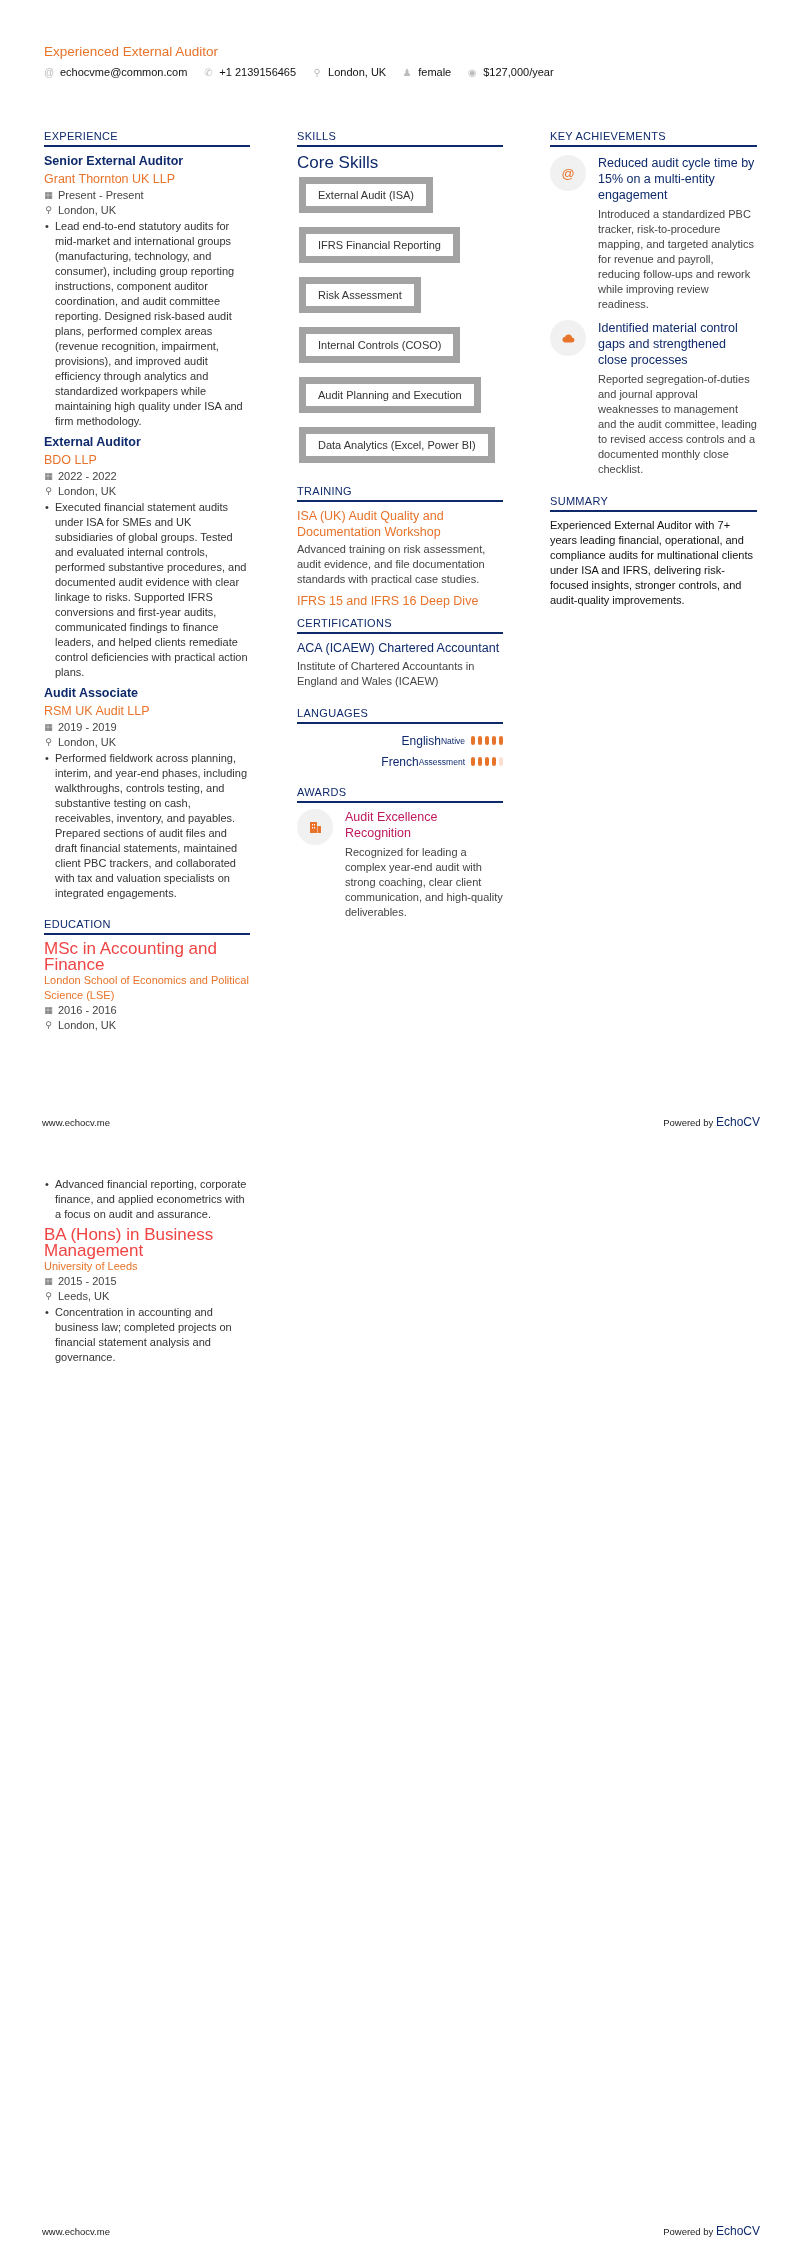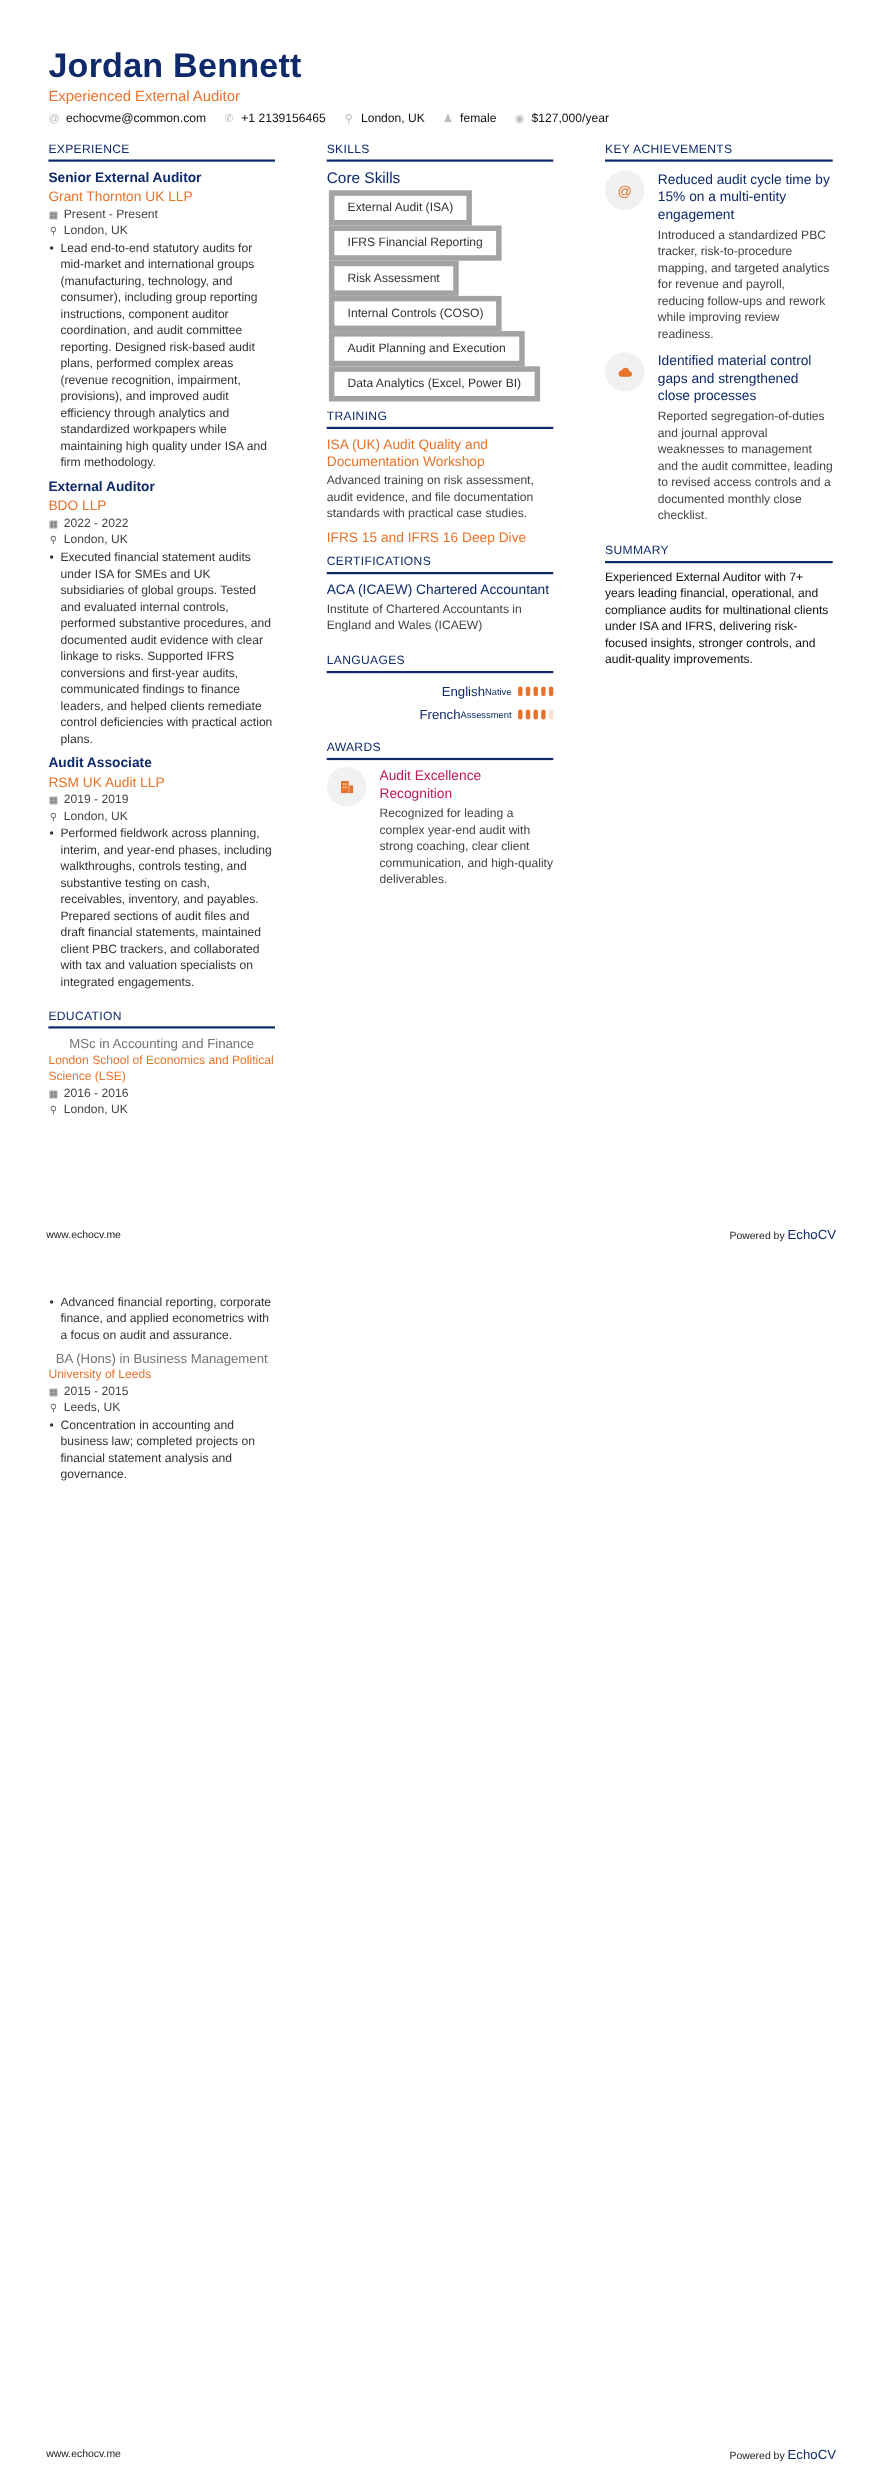--- a/index.html
+++ b/index.html
@@ -26,25 +26,25 @@
 
   .job-title { font-size: 12.5px; font-weight: bold; color: #0e2a6b; line-height: 17px; }
   .job-company { font-size: 12.5px; color: #e8732a; line-height: 18px; }
   .meta { font-size: 11px; color: #444; line-height: 15px; display: flex; align-items: center; gap: 5px; }
   .meta .mi { color: #666; font-size: 9px; width: 9px; text-align: center; }
   .bullets { list-style: none; margin-top: 1px; }
   .bullets li { font-size: 11px; line-height: 15px; color: #333; padding-left: 11px; position: relative; }
   .bullets li::before { content: "•"; position: absolute; left: 1px; top: 0; color: #333; }
   .job { margin-bottom: 5px; }
 
-  .edu-degree { font-size: 12px; color: #737373; line-height: 16px; text-align: center; }
+  .edu-degree { font-size: 17px; color: #ef4444; line-height: 16px; }
   .edu-school { font-size: 11px; color: #e8732a; line-height: 15px; }
 
-  .subhead { font-size: 14px; color: #0e2a6b; margin-bottom: 4px; }
-  .chip { display: inline-block; border: 5px solid #a3a3a3; font-size: 11px; color: #333; padding: 4px 12px; margin: 0 0 0 2px; line-height: 14px; }
+  .subhead { font-size: 17px; color: #0e2a6b; margin-bottom: 4px; }
+  .chip { display: inline-block; border: 7px solid #a3a3a3; font-size: 11px; color: #333; padding: 4px 12px; margin: 0 0 14px 2px; line-height: 14px; }
   .chips { display: flex; flex-direction: column; align-items: flex-start; }
 
   .train-title { font-size: 12.5px; color: #e8732a; line-height: 16px; margin-top: 2px; }
   .train-desc { font-size: 11px; color: #444; line-height: 15px; margin-top: 2px; margin-bottom: 6px; }
 
   .cert-title { font-size: 12.5px; color: #0e2a6b; line-height: 17px; }
   .cert-issuer { font-size: 11px; color: #444; line-height: 15px; margin-top: 2px; }
 
   .lang-row { display: flex; align-items: center; justify-content: flex-end; height: 21px; }
   .lang-name { font-size: 12px; color: #0e2a6b; }
@@ -68,21 +68,20 @@
 
   .footer { position: absolute; left: 42px; right: 34px; display: flex; justify-content: space-between; align-items: center; font-size: 9.5px; color: #222; }
   .footer .brand { font-size: 12px; color: #0e2a6b; }
 </style>
 </head>
 <body>
 
 <div class="page page1">
 
   <div class="header">
-    <div class="name">Jordan Bennett</div>
     <div class="title">Experienced External Auditor</div>
     <div class="contacts">
       <div class="contact">
         <span class="ci">@</span>
         <span>echocvme@common.com</span>
       </div>
       <div class="contact">
         <span class="ci">✆</span>
         <span>+1 2139156465</span>
       </div>

